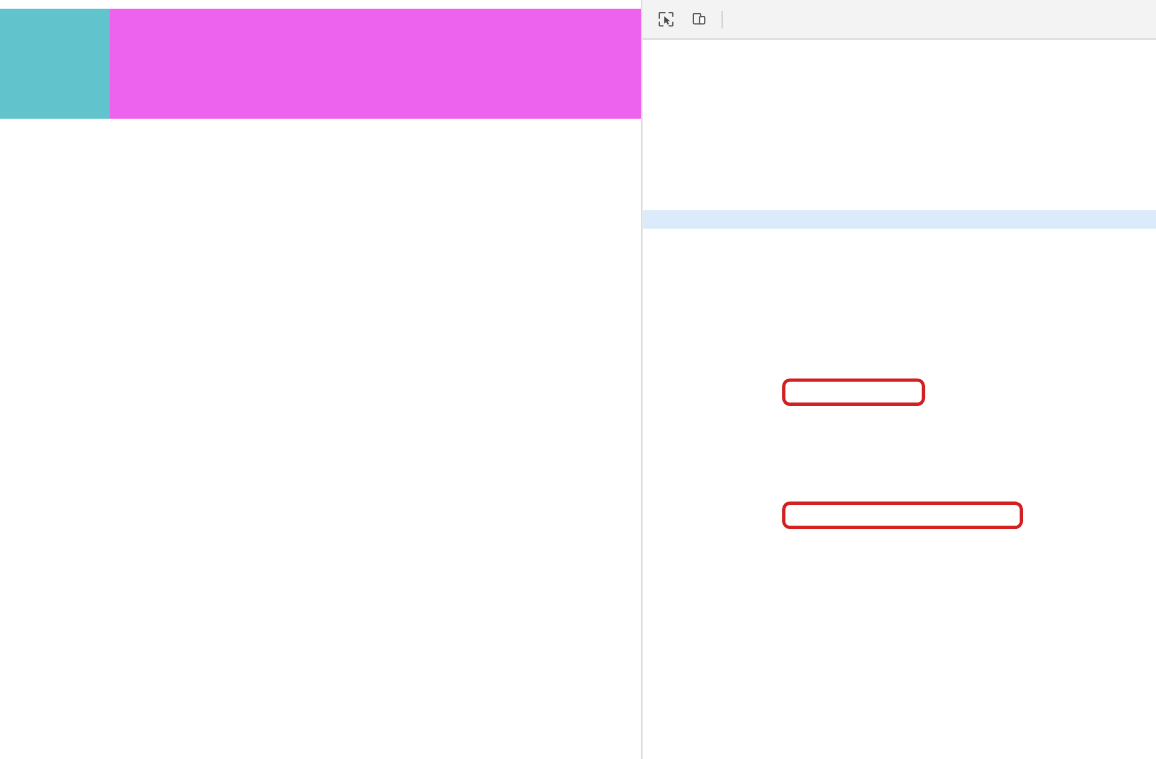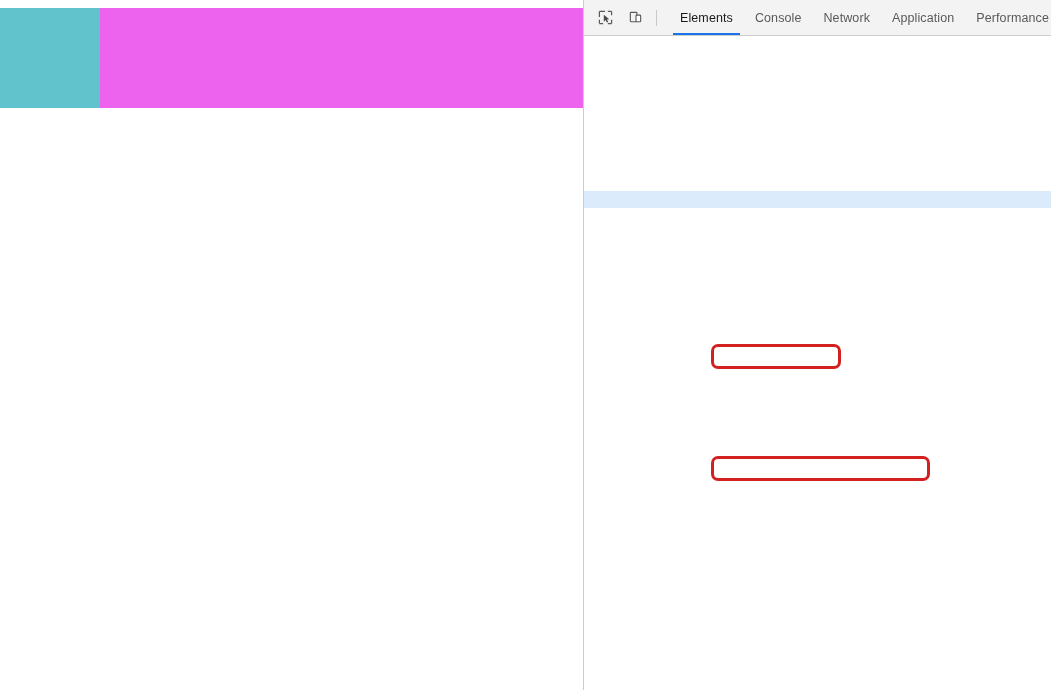--- a/index.html
+++ b/index.html
@@ -188,27 +188,20 @@
         </div>
         <div class="icon-btn">
           <svg width="15" height="15" viewBox="0 0 16 16">
             <rect x="2.5" y="2.5" width="7" height="10" rx="0.8" fill="none" stroke="#5a5a5a" stroke-width="1.2"></rect>
             <rect x="8.5" y="5.5" width="5" height="7" rx="0.8" fill="#ffffff" stroke="#5a5a5a" stroke-width="1.2"></rect>
           </svg>
         </div>
         <div class="dt-divider"></div>
       </div>
 
-      <div class="dt-tabs">
-        <div class="dt-tab active" style="--accent: #1a73e8;">Elements</div>
-        <div class="dt-tab">Console</div>
-        <div class="dt-tab">Network</div>
-        <div class="dt-tab">Application</div>
-        <div class="dt-tab">Performance</div>
-      </div>
     </div>
 
     <div class="dom-tree">
 
       
       <div class="code-line" style="padding-left:14px;">
         
       </div>
 
       

